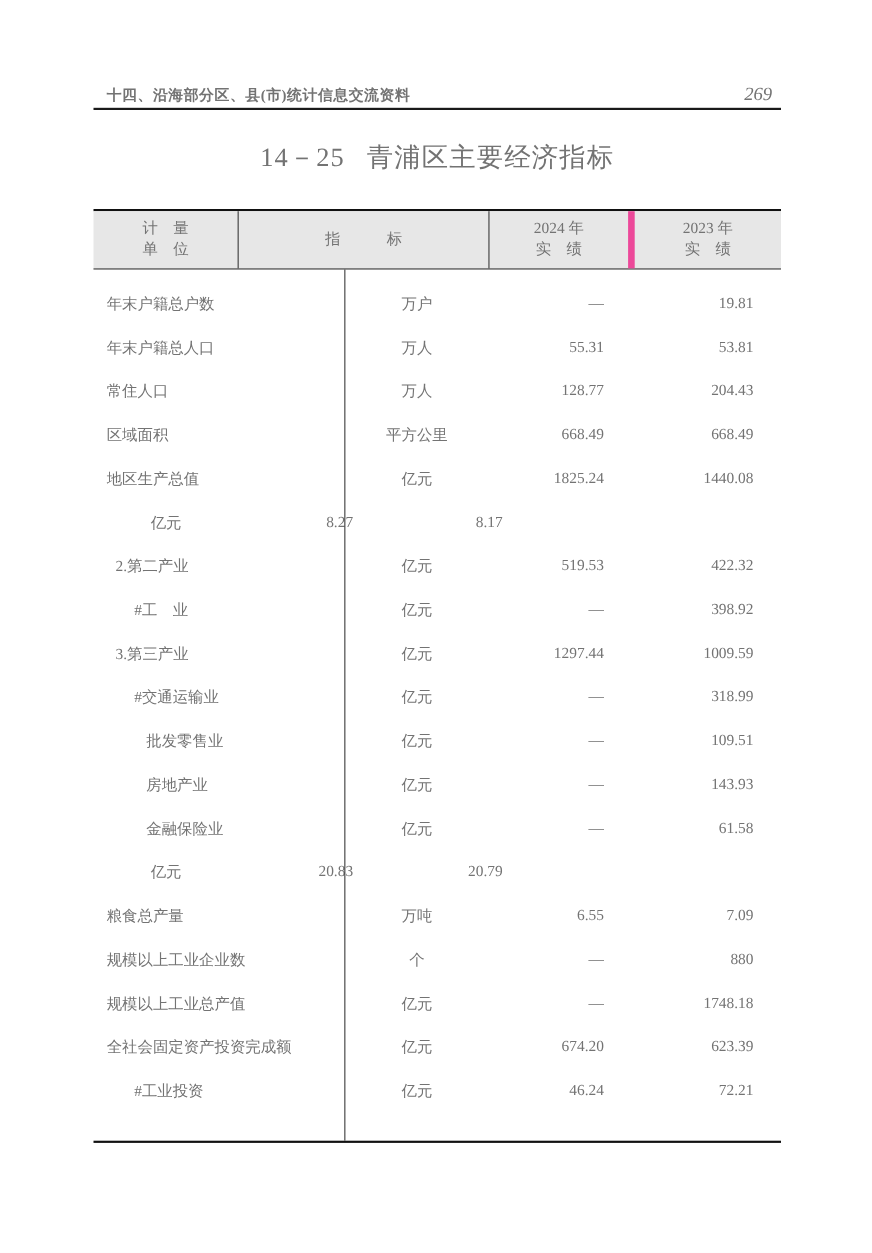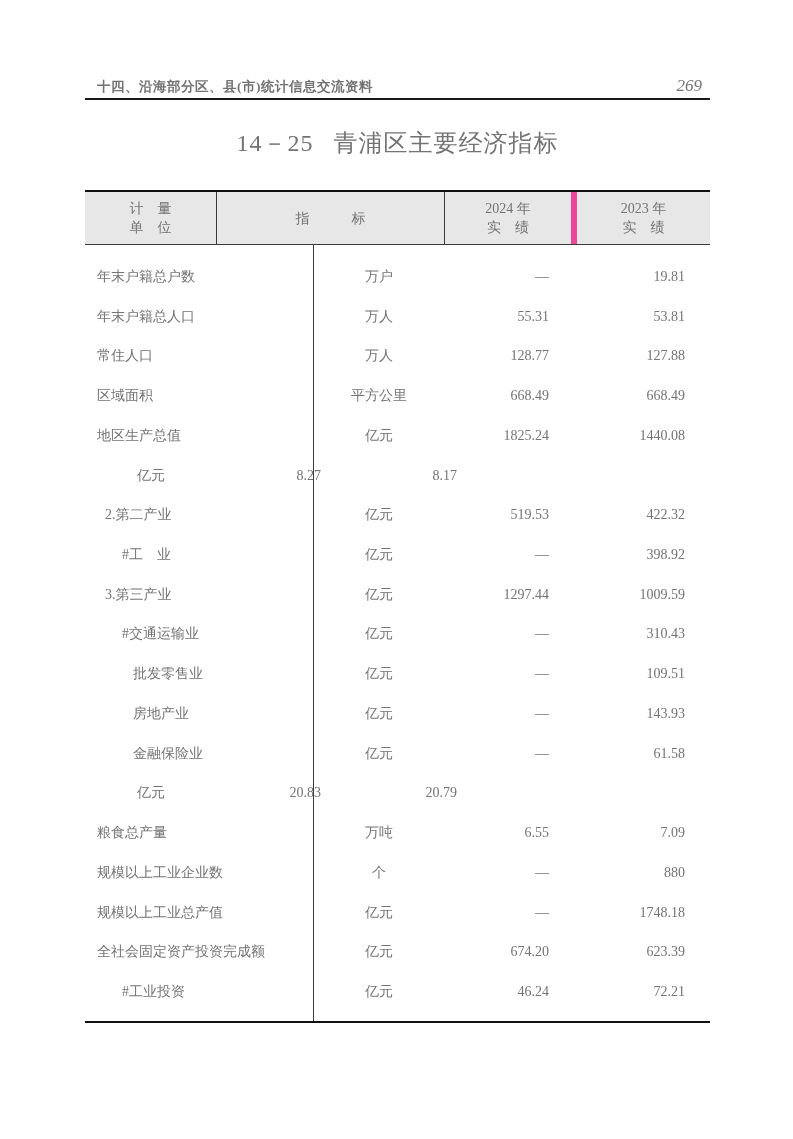--- a/index.html
+++ b/index.html
@@ -56,21 +56,21 @@
     display: flex; flex-direction: column;
     justify-content: center; align-items: center;
     line-height: 19px;
   }
   .th-indicator { width: 228px; border-right: 1px solid #3a3a3a; }
   .th-unit      { width: 132px; border-right: 1px solid #3a3a3a; }
   .th-2024      { width: 132px; border-right: 6px solid #ec4899; }
   .th-2023      { width: 133px; }
   .tbody {
     position: relative;
-    padding: 12px 0 9px 0;
+    padding: 12px 0 25px 0;
   }
   .body-divider {
     position: absolute;
     left: 228px; top: 0; bottom: 0; width: 1px;
     background: #3a3a3a;
   }
   .trow {
     display: flex;
     height: 39.74px;
     align-items: center;
@@ -131,21 +131,21 @@
         <div class="trow">
     <div class="td-label indent-0">年末户籍总人口</div>
     <div class="td-unit">万人</div>
     <div class="td-v2024">55.31</div>
     <div class="td-v2023">53.81</div>
   </div>
         <div class="trow">
     <div class="td-label indent-0">常住人口</div>
     <div class="td-unit">万人</div>
     <div class="td-v2024">128.77</div>
-    <div class="td-v2023">127.88</div>
+    <div class="td-v2023">204.43</div>
   </div>
         <div class="trow">
     <div class="td-label indent-0">区域面积</div>
     <div class="td-unit">平方公里</div>
     <div class="td-v2024">668.49</div>
     <div class="td-v2023">668.49</div>
   </div>
         <div class="trow">
     <div class="td-label indent-0">地区生产总值</div>
     <div class="td-unit">亿元</div>
@@ -172,21 +172,21 @@
         <div class="trow">
     <div class="td-label indent-1">3.第三产业</div>
     <div class="td-unit">亿元</div>
     <div class="td-v2024">1297.44</div>
     <div class="td-v2023">1009.59</div>
   </div>
         <div class="trow">
     <div class="td-label indent-2">#交通运输业</div>
     <div class="td-unit">亿元</div>
     <div class="td-v2024">—</div>
-    <div class="td-v2023">310.43</div>
+    <div class="td-v2023">318.99</div>
   </div>
         <div class="trow">
     <div class="td-label indent-3">批发零售业</div>
     <div class="td-unit">亿元</div>
     <div class="td-v2024">—</div>
     <div class="td-v2023">109.51</div>
   </div>
         <div class="trow">
     <div class="td-label indent-3">房地产业</div>
     <div class="td-unit">亿元</div>

